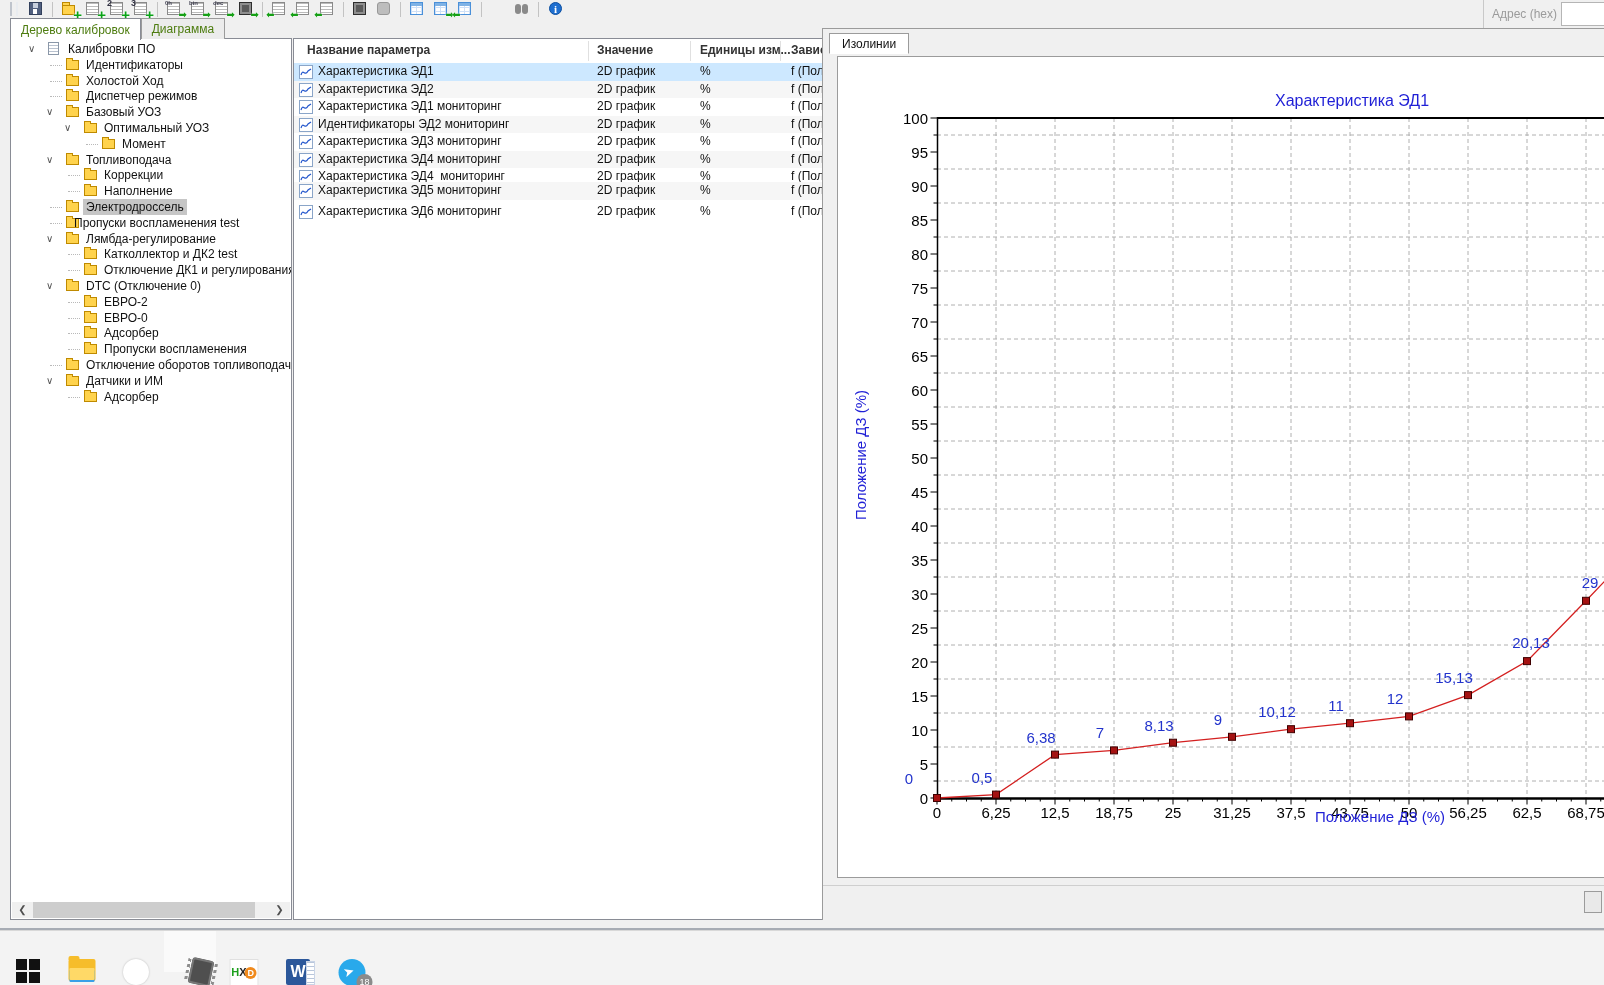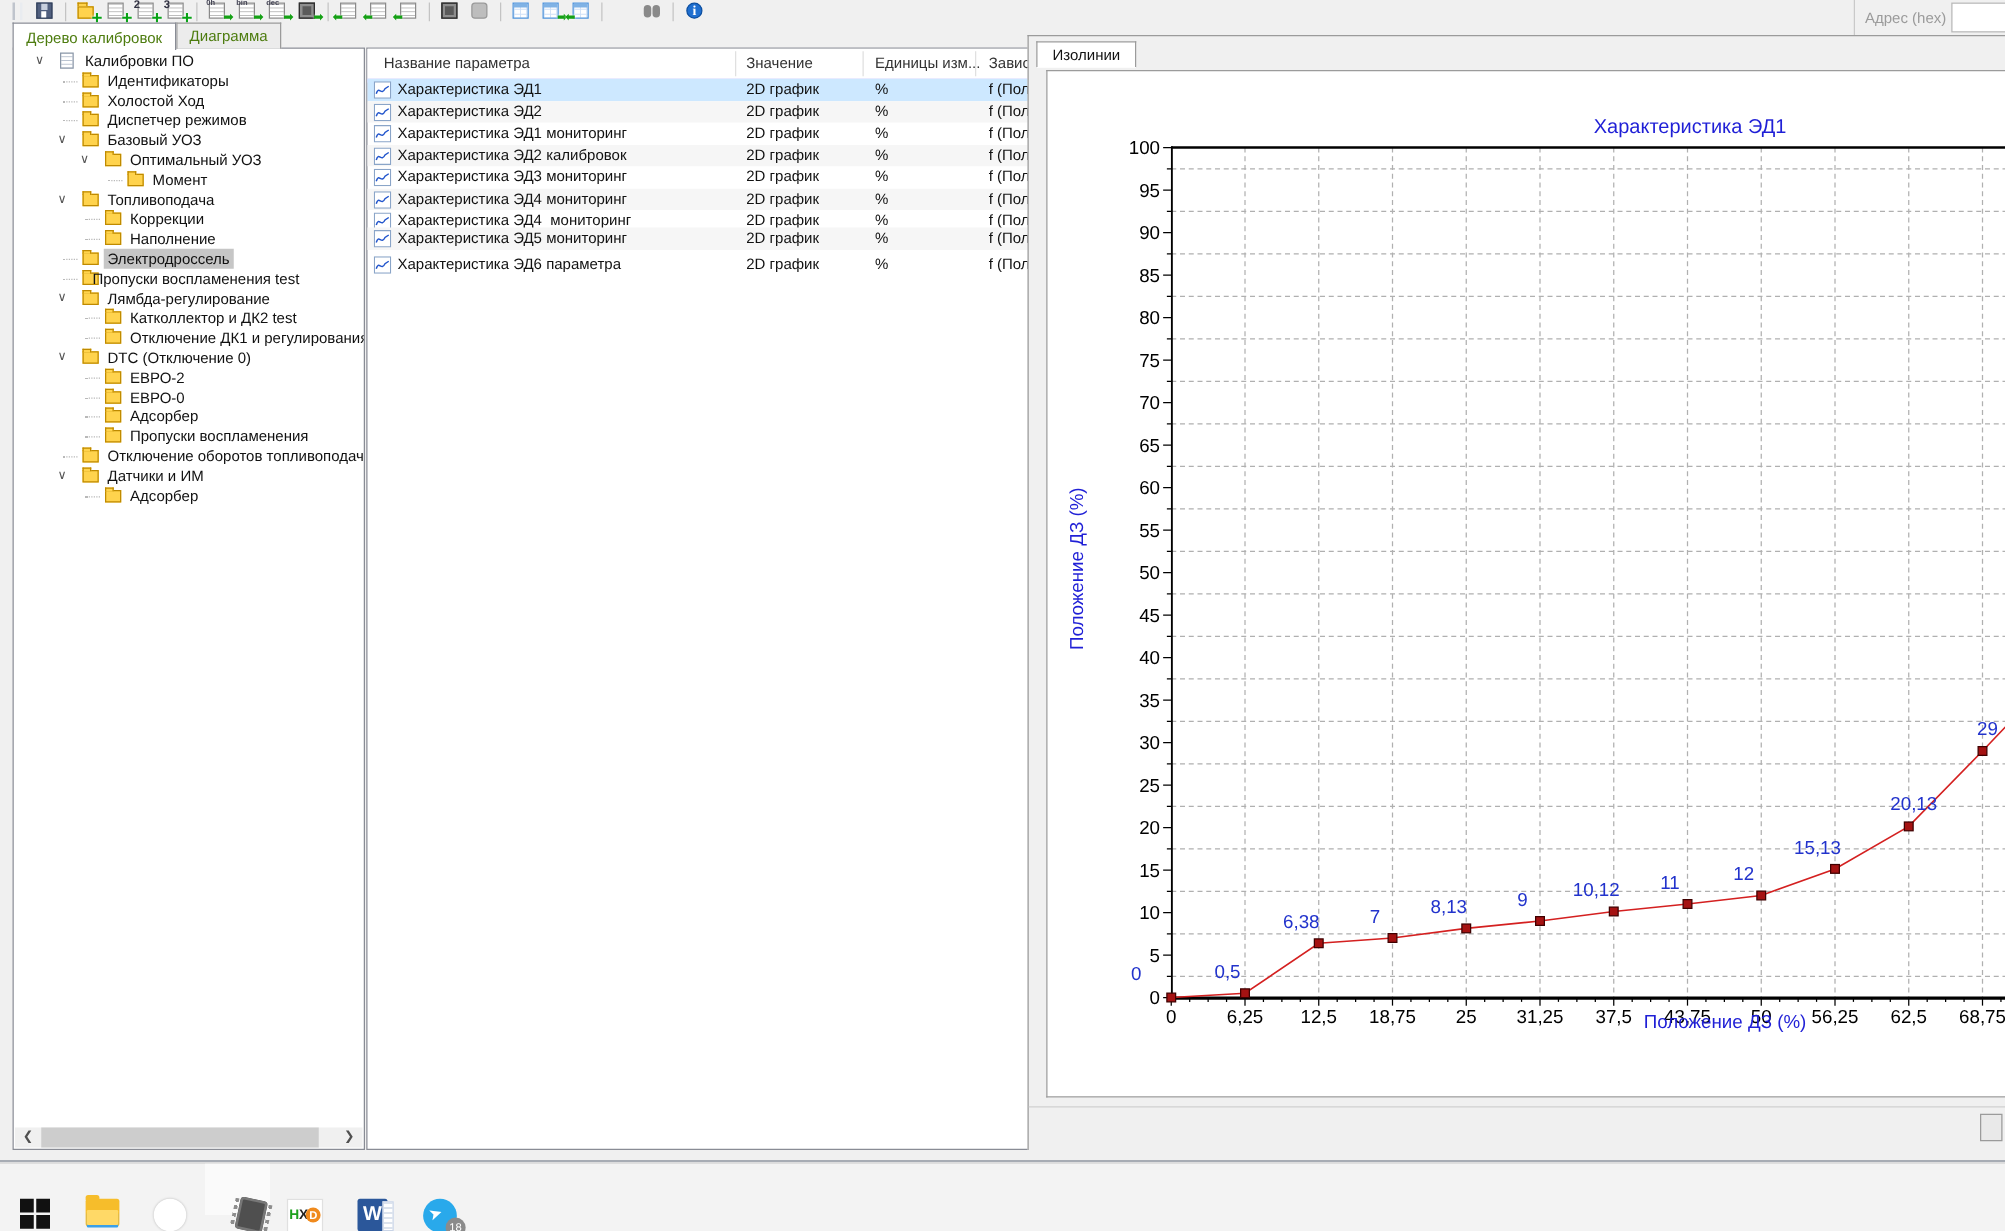--- a/index.html
+++ b/index.html
@@ -66,21 +66,21 @@
   .trow .tlabel{position:absolute;top:0;padding:0 3px;}
   .trow .tlabel.sel{background:#c6c6c6;}
 
   
   .hscroll{left:1px;right:1px;bottom:1px;height:16px;background:#f0f0f0;}
   .hscroll .arr{position:absolute;top:0;width:17px;height:16px;color:#505050;font:10px/16px "DejaVu Sans",sans-serif;text-align:center;}
   .hscroll .thumb{position:absolute;left:21px;top:0;width:222px;height:16px;background:#cdcdcd;}
 
   
   .table-panel{left:293px;top:38px;width:531px;height:882px;background:#fff;border:1px solid #898c95;box-sizing:border-box;}
-  .thead{position:absolute;left:0;right:0;top:0;height:24px;background:#fff;border-bottom:3px solid #c4b5fd;}
+  .thead{position:absolute;left:0;right:0;top:0;height:24px;background:#fff;border-bottom:3px solid #c4b5fd;font-weight:bold;}
   .thead .hcell{position:absolute;top:4px;color:#333;white-space:nowrap;}
   .vsep{position:absolute;top:2px;height:20px;width:1px;background:#e0e0e0;}
   .trowt{position:absolute;left:0;right:0;height:17.5px;line-height:17.5px;white-space:pre;}
   .trowt.alt{background:#f6f6f6;}
   .trowt.selected{background:#cde8ff;}
   .trowt .c{position:absolute;top:0;}
   .rowicon{position:absolute;left:5px;top:2px;}
 
   
   .chart-window{left:822px;top:28px;width:782px;height:892px;background:#f0f0f0;
@@ -355,41 +355,41 @@
           <rect x="0.5" y="0.5" width="13" height="13" fill="#fff" stroke="#8aa5c8"></rect>
           <path d="M2,10 C4,3 6,12 9,6 L12,4" fill="none" stroke="#2255cc" stroke-width="1.2"></path>
         </svg><span class="c" style="left: 24px;">Характеристика ЭД2</span><span class="c" style="left: 303px;">2D график</span><span class="c" style="left: 406px;">%</span><span class="c" style="left: 497px;">f (Пол</span></div>
       <div class="trowt" style="top: 59px;"><svg class="rowicon" width="14" height="14">
           <rect x="0.5" y="0.5" width="13" height="13" fill="#fff" stroke="#8aa5c8"></rect>
           <path d="M2,10 C4,3 6,12 9,6 L12,4" fill="none" stroke="#2255cc" stroke-width="1.2"></path>
         </svg><span class="c" style="left: 24px;">Характеристика ЭД1 мониторинг</span><span class="c" style="left: 303px;">2D график</span><span class="c" style="left: 406px;">%</span><span class="c" style="left: 497px;">f (Пол</span></div>
       <div class="trowt alt" style="top: 76.5px;"><svg class="rowicon" width="14" height="14">
           <rect x="0.5" y="0.5" width="13" height="13" fill="#fff" stroke="#8aa5c8"></rect>
           <path d="M2,10 C4,3 6,12 9,6 L12,4" fill="none" stroke="#2255cc" stroke-width="1.2"></path>
-        </svg><span class="c" style="left: 24px;">Характеристика ЭД2 калибровок</span><span class="c" style="left: 303px;">2D график</span><span class="c" style="left: 406px;">%</span><span class="c" style="left: 497px;">f (Пол</span></div>
+        </svg><span class="c" style="left: 24px;">Идентификаторы ЭД2 мониторинг</span><span class="c" style="left: 303px;">2D график</span><span class="c" style="left: 406px;">%</span><span class="c" style="left: 497px;">f (Пол</span></div>
       <div class="trowt" style="top: 94px;"><svg class="rowicon" width="14" height="14">
           <rect x="0.5" y="0.5" width="13" height="13" fill="#fff" stroke="#8aa5c8"></rect>
           <path d="M2,10 C4,3 6,12 9,6 L12,4" fill="none" stroke="#2255cc" stroke-width="1.2"></path>
         </svg><span class="c" style="left: 24px;">Характеристика ЭД3 мониторинг</span><span class="c" style="left: 303px;">2D график</span><span class="c" style="left: 406px;">%</span><span class="c" style="left: 497px;">f (Пол</span></div>
       <div class="trowt alt" style="top: 111.5px;"><svg class="rowicon" width="14" height="14">
           <rect x="0.5" y="0.5" width="13" height="13" fill="#fff" stroke="#8aa5c8"></rect>
           <path d="M2,10 C4,3 6,12 9,6 L12,4" fill="none" stroke="#2255cc" stroke-width="1.2"></path>
         </svg><span class="c" style="left: 24px;">Характеристика ЭД4 мониторинг</span><span class="c" style="left: 303px;">2D график</span><span class="c" style="left: 406px;">%</span><span class="c" style="left: 497px;">f (Пол</span></div>
       <div class="trowt" style="top: 129px;"><svg class="rowicon" width="14" height="14">
           <rect x="0.5" y="0.5" width="13" height="13" fill="#fff" stroke="#8aa5c8"></rect>
           <path d="M2,10 C4,3 6,12 9,6 L12,4" fill="none" stroke="#2255cc" stroke-width="1.2"></path>
         </svg><span class="c" style="left: 24px;">Характеристика ЭД4  мониторинг</span><span class="c" style="left: 303px;">2D график</span><span class="c" style="left: 406px;">%</span><span class="c" style="left: 497px;">f (Пол</span></div>
       <div class="trowt alt" style="top: 143px;"><svg class="rowicon" width="14" height="14">
           <rect x="0.5" y="0.5" width="13" height="13" fill="#fff" stroke="#8aa5c8"></rect>
           <path d="M2,10 C4,3 6,12 9,6 L12,4" fill="none" stroke="#2255cc" stroke-width="1.2"></path>
         </svg><span class="c" style="left: 24px;">Характеристика ЭД5 мониторинг</span><span class="c" style="left: 303px;">2D график</span><span class="c" style="left: 406px;">%</span><span class="c" style="left: 497px;">f (Пол</span></div>
       <div class="trowt" style="top: 164px;"><svg class="rowicon" width="14" height="14">
           <rect x="0.5" y="0.5" width="13" height="13" fill="#fff" stroke="#8aa5c8"></rect>
           <path d="M2,10 C4,3 6,12 9,6 L12,4" fill="none" stroke="#2255cc" stroke-width="1.2"></path>
-        </svg><span class="c" style="left: 24px;">Характеристика ЭД6 параметра</span><span class="c" style="left: 303px;">2D график</span><span class="c" style="left: 406px;">%</span><span class="c" style="left: 497px;">f (Пол</span></div>
+        </svg><span class="c" style="left: 24px;">Характеристика ЭД6 мониторинг</span><span class="c" style="left: 303px;">2D график</span><span class="c" style="left: 406px;">%</span><span class="c" style="left: 497px;">f (Пол</span></div>
     </div>
 </div>
 
 <div class="abs chart-window">
   <div class="ctab">Изолинии</div>
   <div class="plot-panel">
     <svg id="plot-svg" width="768" height="822" xmlns="http://www.w3.org/2000/svg">
         <g>
           <line x1="99" y1="724" x2="768" y2="724" stroke="#b0b0b0" stroke-width="1" stroke-dasharray="4 3"></line>
           <line x1="99" y1="690" x2="768" y2="690" stroke="#b0b0b0" stroke-width="1" stroke-dasharray="4 3"></line>

